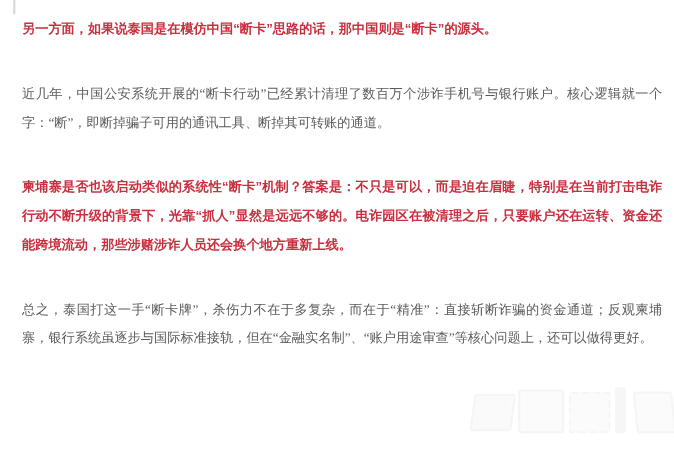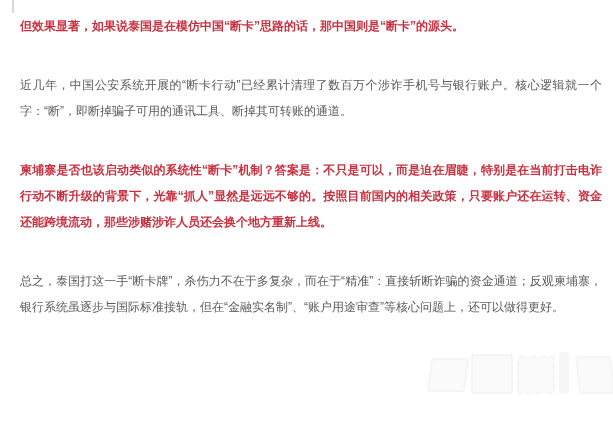--- a/index.html
+++ b/index.html
@@ -28,20 +28,21 @@
     text-justify: inter-ideograph;
     word-break: break-all;
   }
   .para.red {
     color: var(--highlight_red, #c8303f);
     font-weight: 700;
   }
   .para.gray {
     color: var(--body_gray, #5a5a5a);
     font-weight: 400;
+    font-family: Liberation Serif, serif;
   }
   
   .edge-mark {
     position: absolute;
     left: 12px;
     top: 0;
     width: 2px;
     height: 13px;
     background: #d9d9d9;
     z-index: 3;
@@ -70,26 +71,26 @@
   .wm-b4 { left: 136px; top: 0;    width: 10px; height: 42px; background: #efefef; border: none; }
   .wm-b5 { left: 154px; top: 4px;  width: 32px; height: 34px; transform: skewX(6deg); }
 </style>
 </head>
 <body>
 
 <div class="screen">
   <div class="edge-mark"></div>
 
   <div class="article">
-    <p class="para red">但效果显著，如果说泰国是在模仿中国“断卡”思路的话，那中国则是“断卡”的源头。</p>
+    <p class="para red">另一方面，如果说泰国是在模仿中国“断卡”思路的话，那中国则是“断卡”的源头。</p>
 
     <p class="para gray">近几年，中国公安系统开展的“断卡行动”已经累计清理了数百万个涉诈手机号与银行账户。核心逻辑就一个字：“断”，即断掉骗子可用的通讯工具、断掉其可转账的通道。</p>
 
 
-    <p class="para red">柬埔寨是否也该启动类似的系统性“断卡”机制？答案是：不只是可以，而是迫在眉睫，特别是在当前打击电诈行动不断升级的背景下，光靠“抓人”显然是远远不够的。按照目前国内的相关政策，只要账户还在运转、资金还能跨境流动，那些涉赌涉诈人员还会换个地方重新上线。</p>
+    <p class="para red">柬埔寨是否也该启动类似的系统性“断卡”机制？答案是：不只是可以，而是迫在眉睫，特别是在当前打击电诈行动不断升级的背景下，光靠“抓人”显然是远远不够的。电诈园区在被清理之后，只要账户还在运转、资金还能跨境流动，那些涉赌涉诈人员还会换个地方重新上线。</p>
 
     <p class="para gray">总之，泰国打这一手“断卡牌”，杀伤力不在于多复杂，而在于“精准”：直接斩断诈骗的资金通道；反观柬埔寨，银行系统虽逐步与国际标准接轨，但在“金融实名制”、“账户用途审查”等核心问题上，还可以做得更好。</p>
   </div>
 
   <div class="watermark">
     <span class="wm-block wm-b1"></span>
     <span class="wm-block wm-b2"></span>
     <span class="wm-block wm-b3"></span>
     <span class="wm-block wm-b4"></span>
     <span class="wm-block wm-b5"></span>

